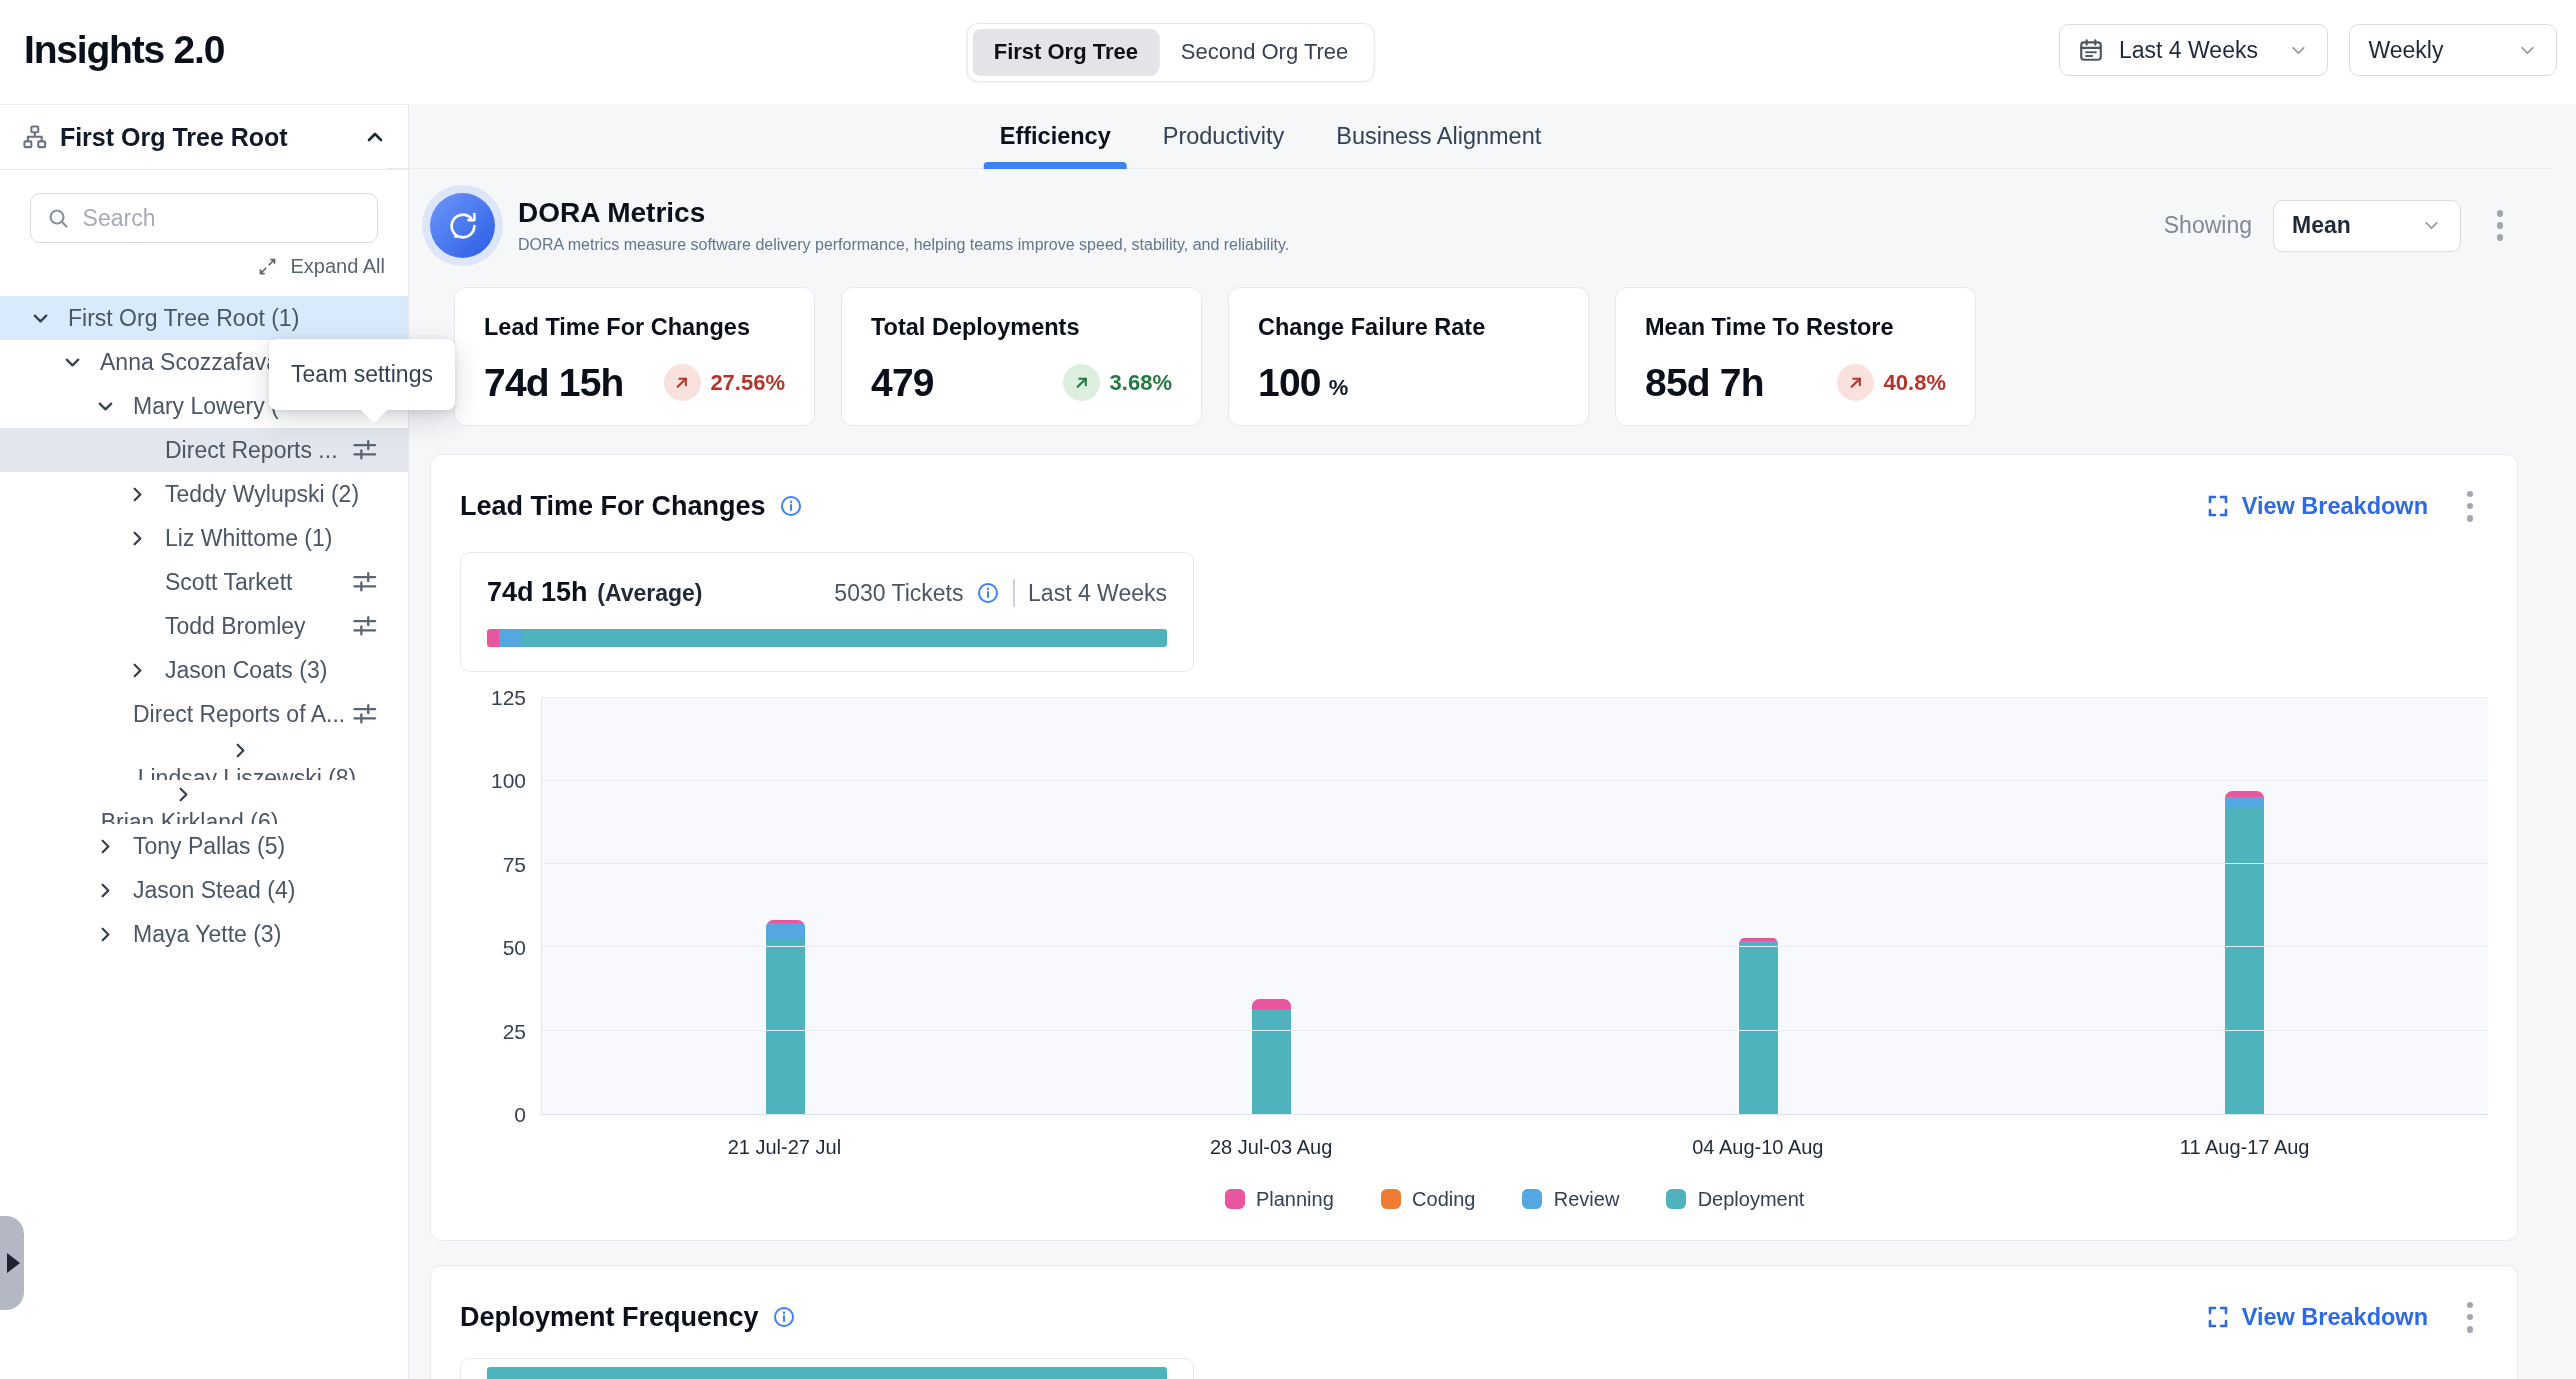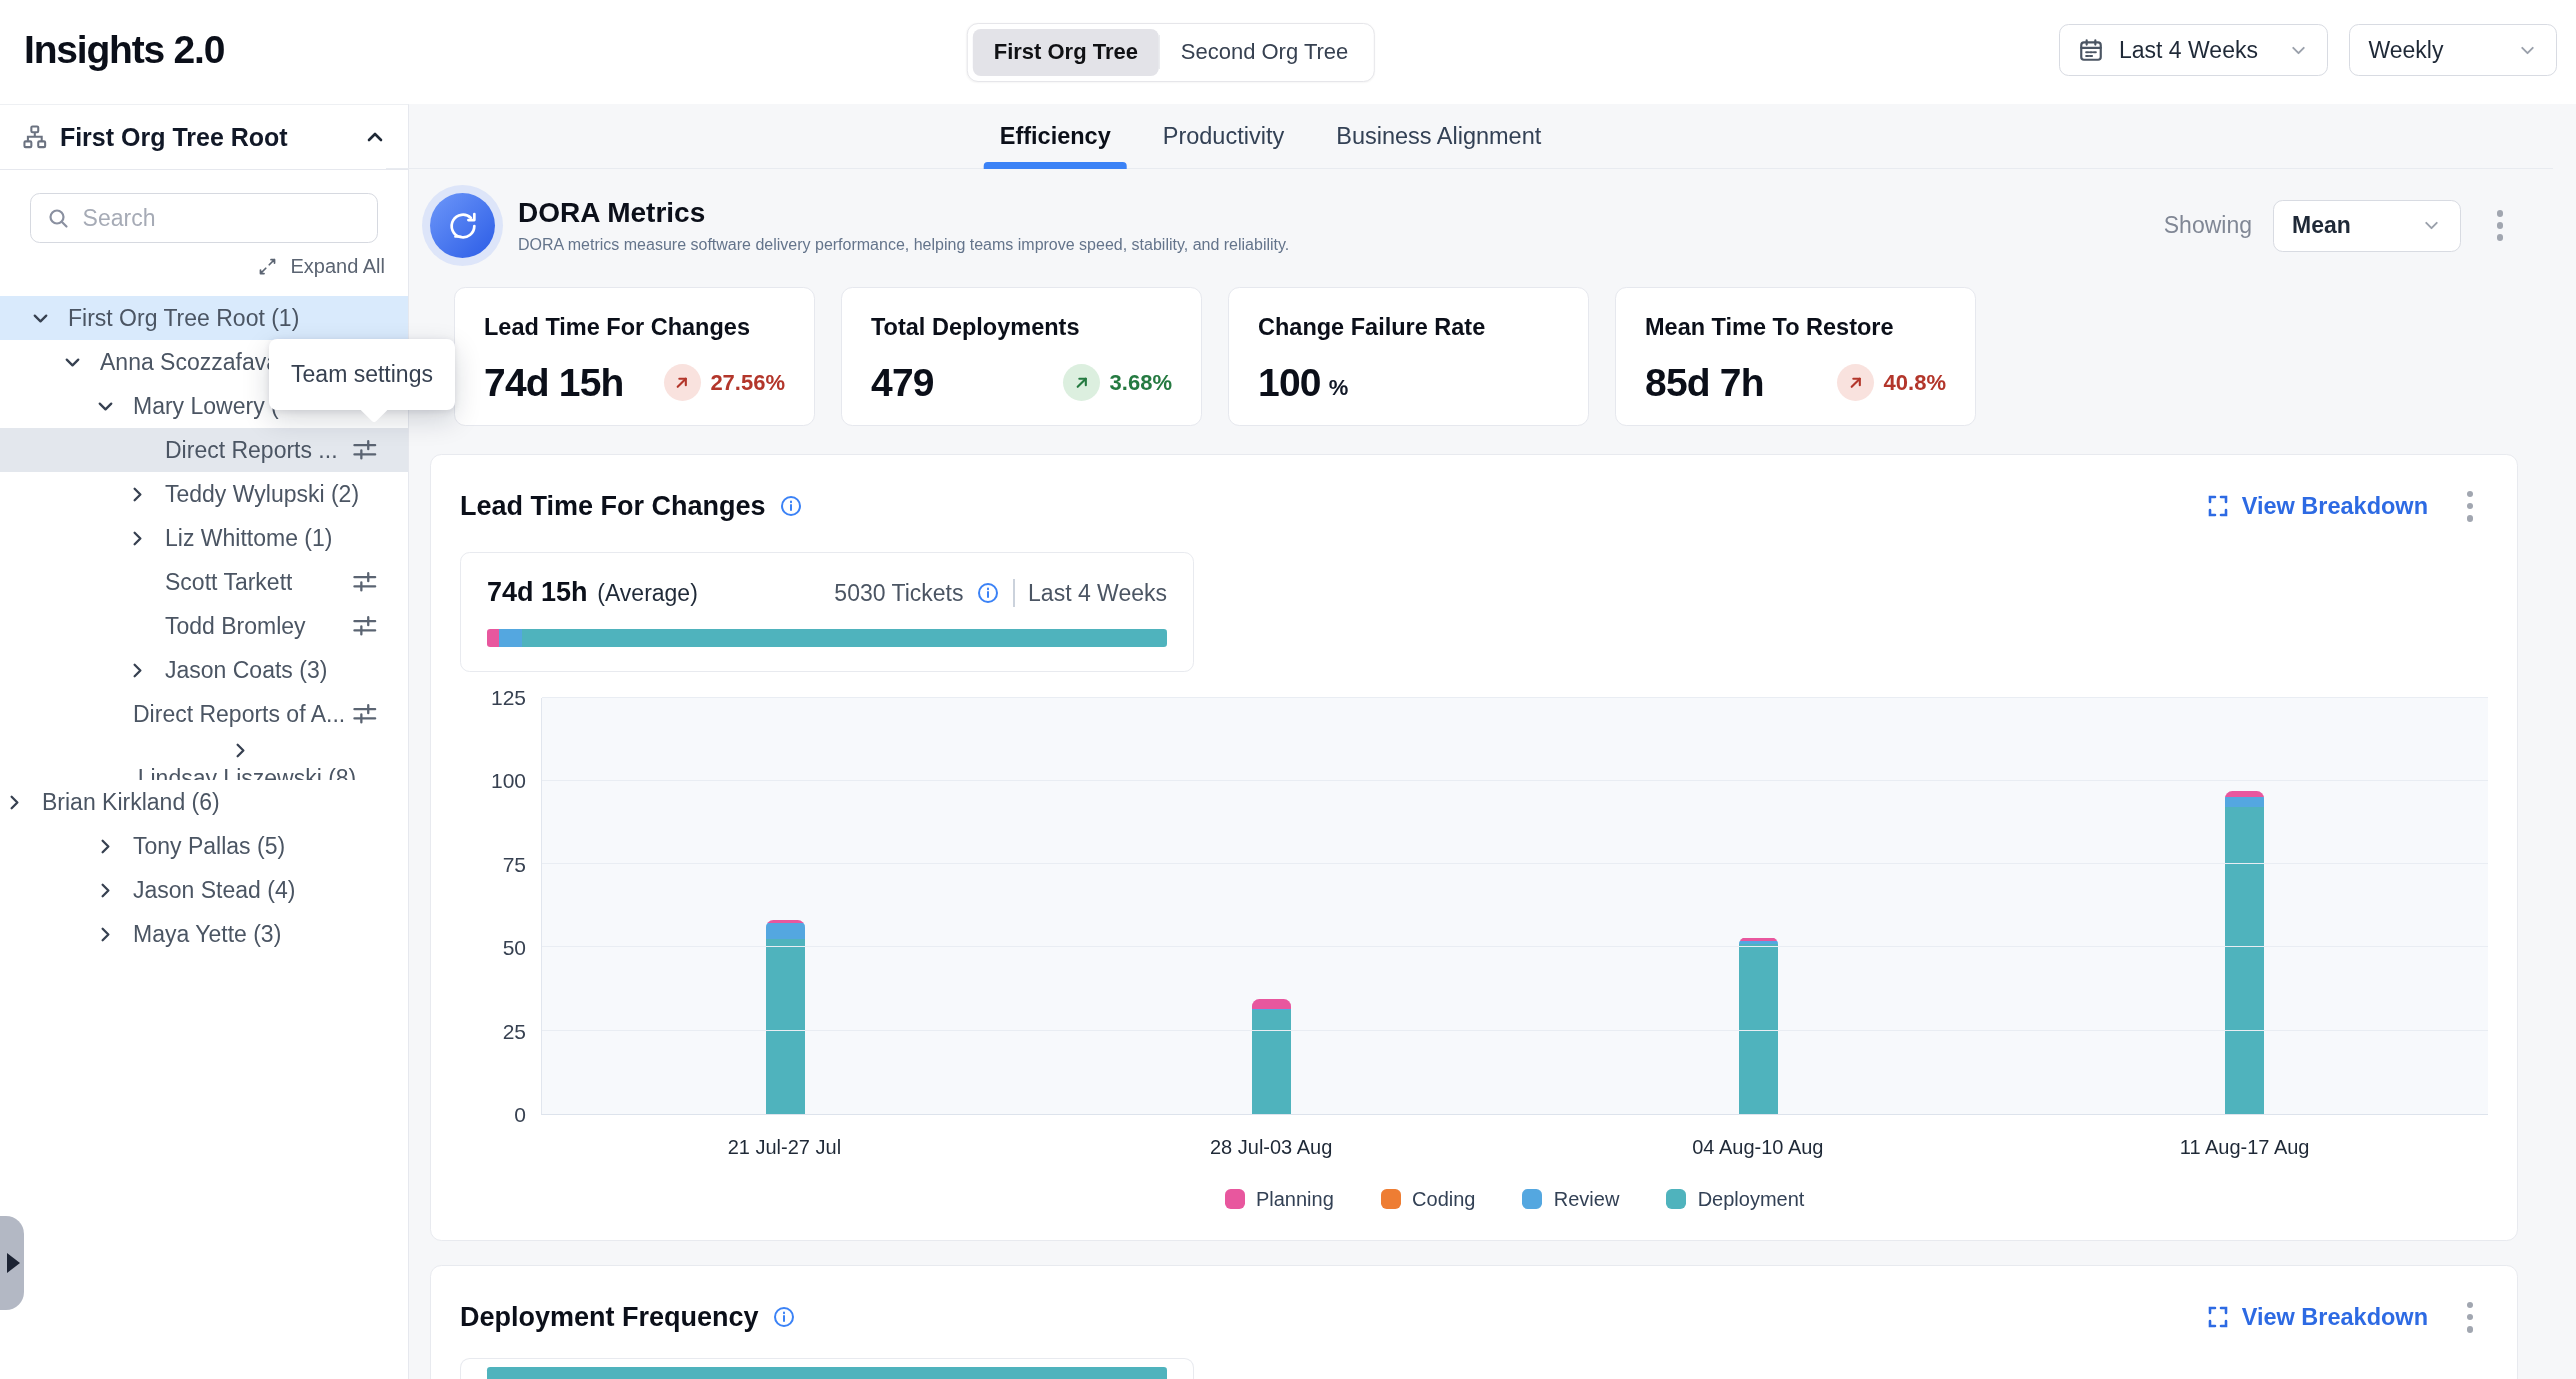--- a/index.html
+++ b/index.html
@@ -91,21 +91,21 @@
   .panel { background:#fff; border:0.8px solid #e8eaef; border-radius:11.3px; padding:29px; margin-top:27.6px; }
   .panel-head { display:flex; align-items:center; }
   .panel-title { font-size:27px; font-weight:700; color:#0b0f19; white-space:nowrap; }
   .info-ic { margin-left:13px; width:24px; height:24px; cursor:pointer; }
   .view-breakdown { margin-left:auto; display:flex; align-items:center; gap:11.3px; color:#2d6ae3; font-size:23.5px; font-weight:700; margin-right:24px; cursor:pointer; }
   .view-breakdown svg { width:24px; height:24px; }
 
   .avg-card { margin-top:23px; width:734px; border:0.8px solid #e8eaef; border-radius:9.7px; padding:24px 26px; }
   .avg-top { display:flex; align-items:baseline; }
   .avg-value { font-size:27px; font-weight:700; color:#0b0f19; }
-  .avg-note { font-size:23px; color:#1f2937; margin-left:9.7px; }
+  .avg-note { font-size:23px; color:#1f2937; margin-left:9.7px;font-weight:bold; }
   .avg-right { margin-left:auto; display:flex; align-items:center; gap:13px; font-size:23px; color:#4b5563; }
   .avg-right .vdiv { width:1.6px; height:27.6px; background:#cbd2dc; }
   .avg-bar { margin-top:21px; height:18px; display:flex; border-radius:3.2px; overflow:hidden; }
 
   .chart { margin-top:26px; padding-left:81px; position:relative; }
   .plot { position:relative; height:417px; background:#f7f9fc; border-left:0.8px solid #e1e6ee; border-bottom:0.8px solid #dde3ec; }
   .gridline { position:absolute; left:0; right:0; height:0.8px; background:#e9edf3; }
   .ytick { position:absolute; left:-81px; width:65px; text-align:right; font-size:21px; color:#374151; }
   .bars { position:absolute; left:0; right:0; top:0; bottom:0; display:flex; }
   .slot { flex:1; display:flex; align-items:flex-end; justify-content:center; }
@@ -282,21 +282,21 @@
         </span>
       </div>
       <div class="tree-row" style="padding-left: 115px; flex-direction: column;">
         <span class="chev-box">
           <svg width="23" height="23" viewBox="0 0 24 24" fill="none" stroke="currentColor" stroke-width="2.4" stroke-linecap="round" stroke-linejoin="round">
             <path d="M9 6l6 6-6 6"></path>
           </svg>
         </span>
         <span class="tree-label">Lindsay Liszewski (8)</span>
       </div>
-      <div class="tree-row" style="">
+      <div class="tree-row" style=" flex-direction: column;">
         <span class="chev-box">
           <svg width="23" height="23" viewBox="0 0 24 24" fill="none" stroke="currentColor" stroke-width="2.4" stroke-linecap="round" stroke-linejoin="round">
             <path d="M9 6l6 6-6 6"></path>
           </svg>
         </span>
         <span class="tree-label">Brian Kirkland (6)</span>
       </div>
       <div class="tree-row" style="padding-left: 91px;">
         <span class="chev-box">
           <svg width="23" height="23" viewBox="0 0 24 24" fill="none" stroke="currentColor" stroke-width="2.4" stroke-linecap="round" stroke-linejoin="round">

